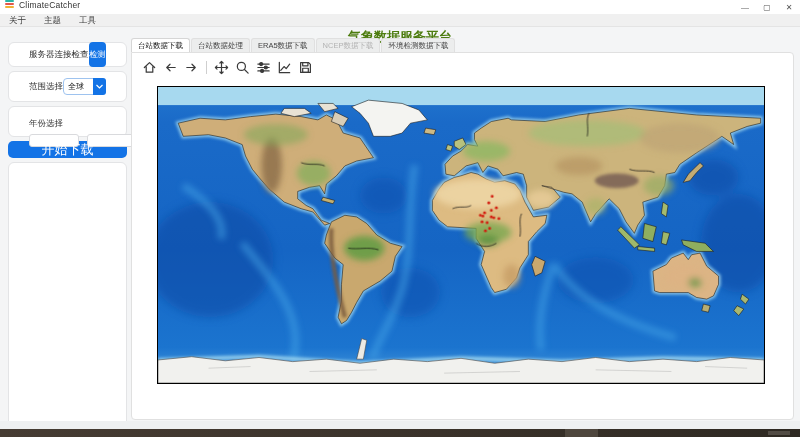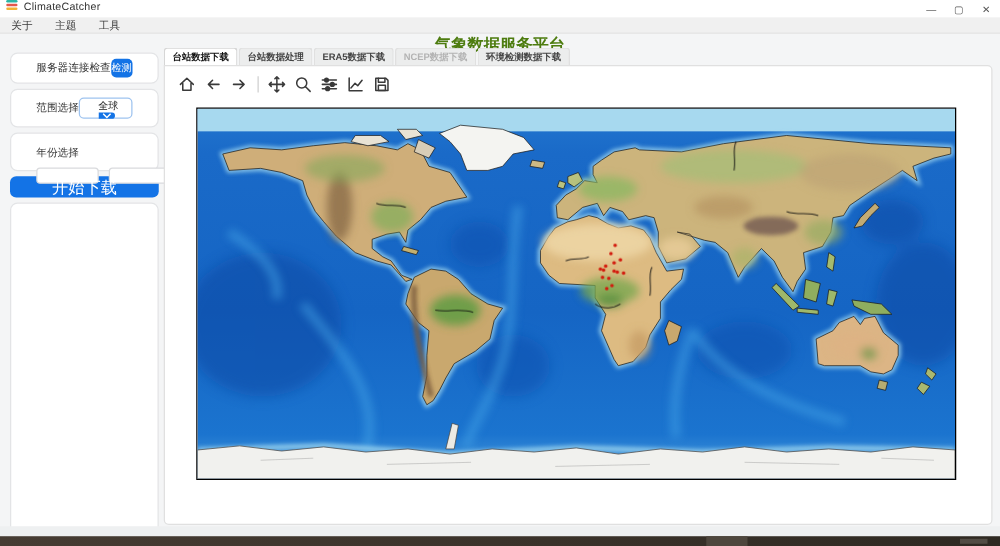--- a/index.html
+++ b/index.html
@@ -23,37 +23,37 @@
   .page-header { position:absolute; left:0; top:27px; width:800px; height:14px; text-align:center; }
   .page-title { font-family:"Liberation Serif","DejaVu Serif",serif; font-size:13px; font-weight:700; color:#4d7c0f; }
 
   
   .sidebar { position:absolute; left:8px; top:42px; width:119px; }
   .gbox { background:#ffffff; border:1px solid #e3e4e6; border-radius:6px; padding:5px 20px; margin-bottom:4px; }
   .row { display:flex; align-items:center; }
   .lab { font-size:8.5px; color:#333; white-space:nowrap; }
   .btn { background:var(--accent); color:#fff; border:none; border-radius:4px; font-size:8px;
          display:flex; align-items:center; justify-content:center; }
-  .btn-check { width:46px; height:15px; margin-left:auto; }
+  .btn-check { width:46px; height:25px; margin-left:auto; }
   .combo { margin-left:auto; width:62px; height:17px; border:1px solid #9ec3ef; border-radius:4px; background:#fff;
-           display:flex; align-items:center; position:relative;flex-direction:column; }
+           display:flex; align-items:center; position:relative; }
   .combo-val { font-size:8px; color:#222; padding-left:4px; flex:1; }
   .combo-arrow { width:13px; height:17px; background:var(--accent); border-radius:0 3px 3px 0;
                  display:flex; align-items:center; justify-content:center; margin-right:-1px; }
   .combo-arrow svg { display:block; }
   .year-inputs { display:flex; gap:8px; margin-top:4px; }
   .year-input { width:50px; height:13px; border:1px solid #d9dadd; border-radius:3px; background:#fff; font-size:8px; padding:0 3px; }
   .btn-download { width:119px; height:17px; border-radius:5px; font-size:13px; margin-bottom:4px; }
   .log-box { width:119px; height:266px; background:#fff; border:1px solid #e3e4e6; border-radius:6px; }
 
   
   .main { position:absolute; left:131px; top:38px; width:663px; }
   .tabbar { display:flex; height:14px; }
   .tab { font-size:7.5px; padding:0 6px; display:flex; align-items:center; border:1px solid #e0e0e0;
-         border-bottom:none; background:#eceded; color:#444; border-radius:3px 3px 0 0; margin-right:1px; white-space:nowrap;font-weight:bold; }
+         border-bottom:none; background:#eceded; color:#444; border-radius:3px 3px 0 0; margin-right:1px; white-space:nowrap; }
   .tab.active { background:#ffffff; color:#111; border-color:#d6d6d6; }
   .tab.disabled { color:#b3b3b3; }
   .canvas-card { width:663px; height:368px; background:#ffffff; border:1px solid #e0e0e0; border-radius:0 4px 4px 4px; position:relative; }
 
   .mpl-toolbar { position:absolute; left:9px; top:6px; display:flex; align-items:center; gap:4px; }
   .tool-btn { width:17px; height:17px; display:flex; align-items:center; justify-content:center; border-radius:3px; }
   .tool-sep { width:1px; height:13px; background:#cfcfcf; margin:0 2px; }
 
   .map-wrap { position:absolute; left:25px; top:33px; width:610px; height:300px; background:#fff; }
   .map-wrap svg.worldmap { display:block; width:608px; height:298px; border:1px solid #000; }

